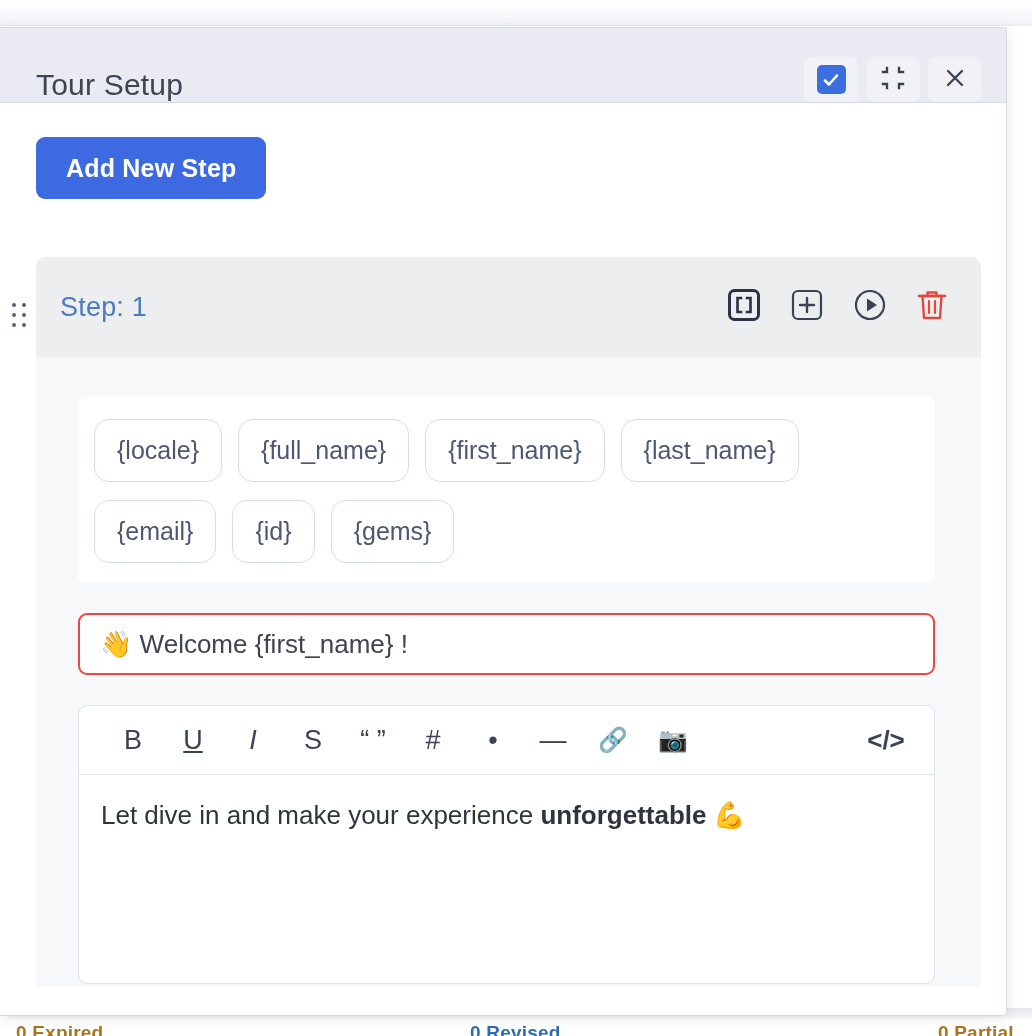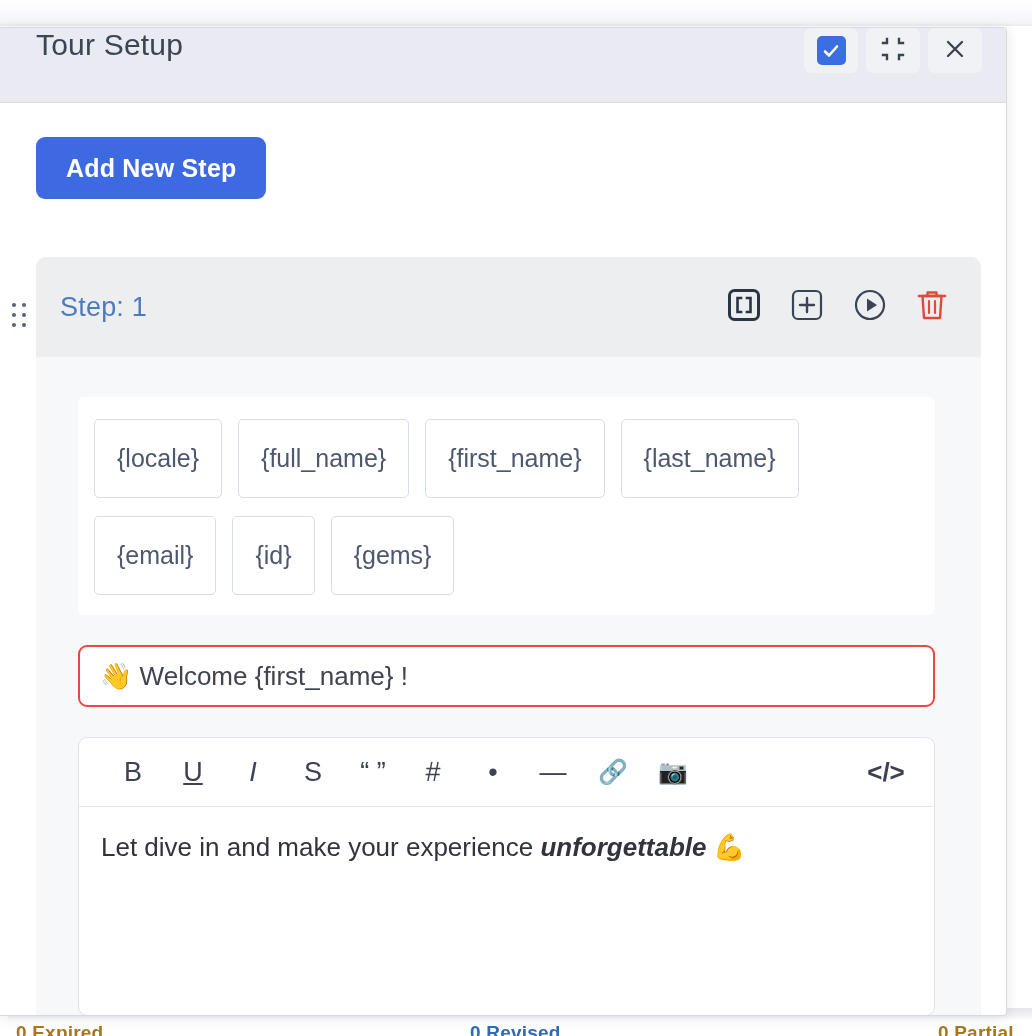--- a/index.html
+++ b/index.html
@@ -62,21 +62,21 @@
     border: 1px solid #d8dae0;
     border-left: none;
     border-radius: 0 4px 4px 0;
     box-shadow: 0 2px 14px rgba(22,30,52,.10);
     overflow: hidden;
   }
   .modal-header {
     height: 75px;
     background: #e9eaf2;
     border-bottom: 1px solid #d9dbe4;
-    display: flex; align-items: flex-start;
+    display: flex; align-items: flex-end;
     padding: 0 24px 0 36px;
   }
   .modal-title {
     font-size: 30px;
     color: #3d4453;
     letter-spacing: .2px;
     flex: 1;
   }
   .hdr-actions { display: flex; align-items: center; gap: 8px; }
   .hdr-btn {
@@ -183,25 +183,25 @@
   
   .chips-panel {
     background: #ffffff;
     border-radius: 6px;
     padding: 22px 16px 20px 16px;
   }
   .chips-row { display: flex; gap: 16px; flex-wrap: wrap; }
   .chips-row + .chips-row { margin-top: 18px; }
   .chip {
     border: 1px solid #d6dde7;
-    border-radius: 5px;
+    border-radius: 15px;
     background: #fff;
     color: #4d5870;
     font-size: 25px;
-    padding: 24px 22px;
+    padding: 16px 22px;
     cursor: pointer;
     white-space: nowrap;
   }
 
   
   .title-input {
     margin-top: 30px;
     width: 100%;
     height: 62px;
     border: 2px solid #ef4444;
@@ -243,21 +243,21 @@
   .tb-btn.code { margin-left: auto; font-weight: bold; font-size: 26px; min-width: 52px; }
   .tb-emoji { font-size: 24px; }
   .editor-area {
     min-height: 208px;
     padding: 20px 22px;
     font-size: 26px;
     line-height: 1.55;
     color: #30343d;
   }
   .editor-area s { text-decoration: line-through; }
-  .editor-area b { font-weight: bold; font-style: italic; }
+  .editor-area b { font-weight: bold; }
 </style>
 </head>
 <body>
 
 <div class="page-bg">
   <div class="bg-top-card"></div>
   <div class="bg-top-shade"></div>
 </div>
 
 <div class="bottom-strip">

